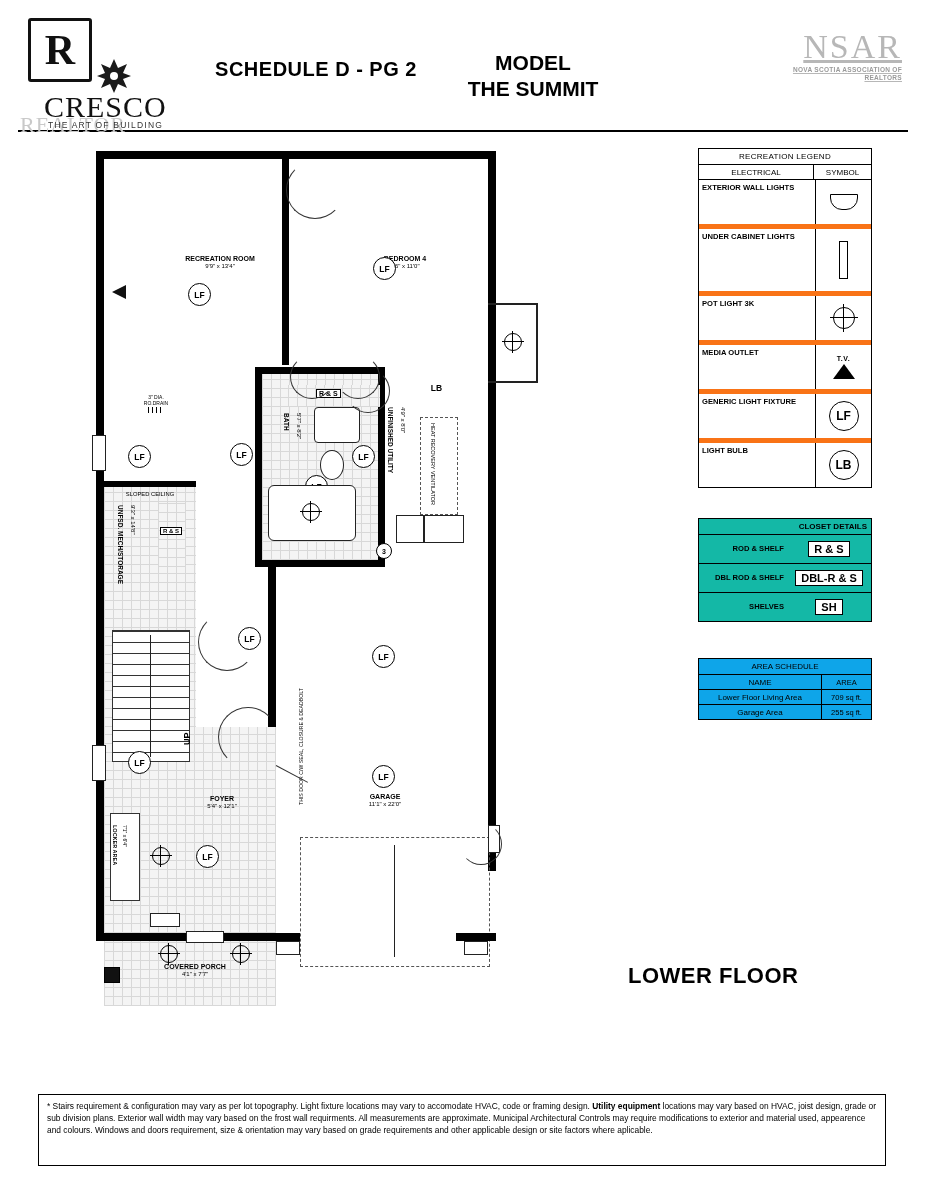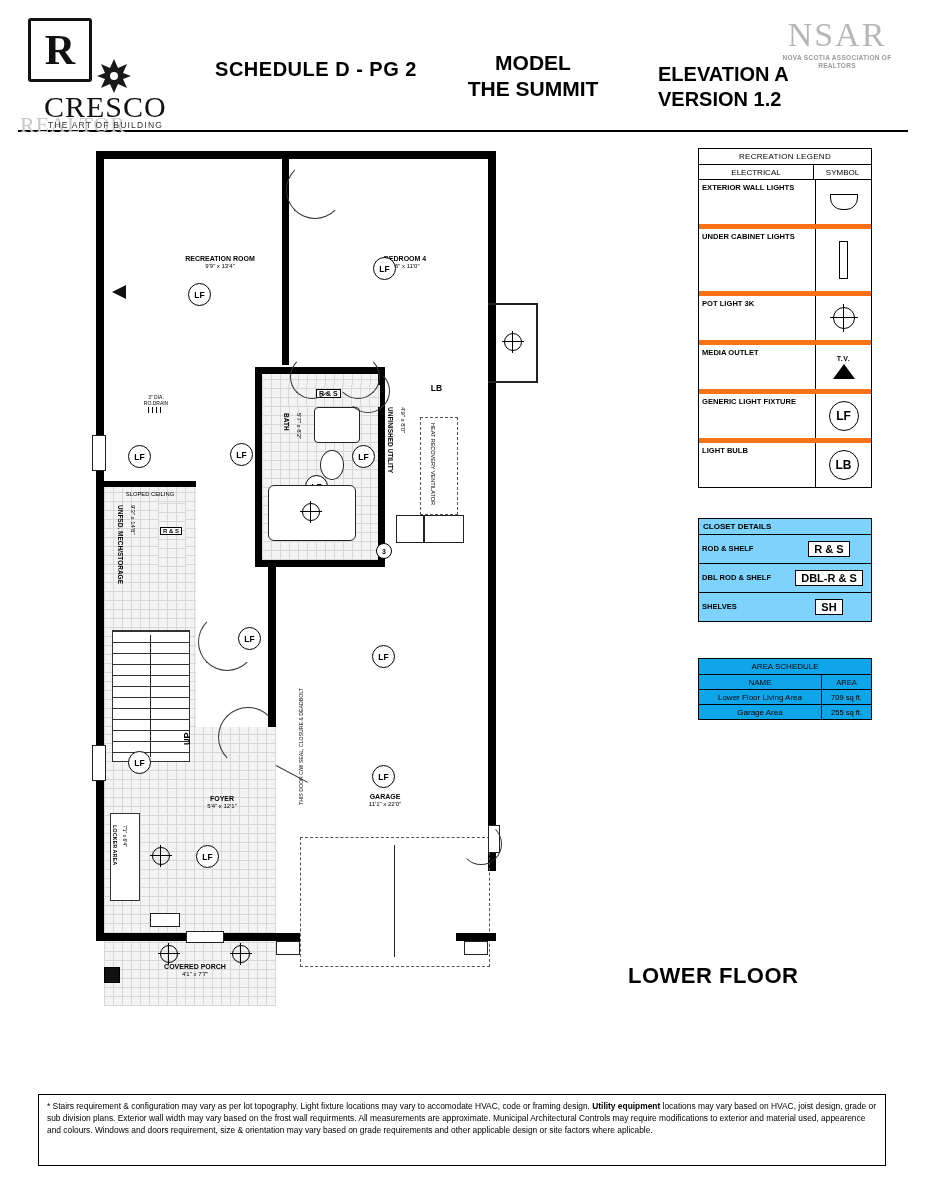--- a/index.html
+++ b/index.html
@@ -105,24 +105,25 @@
     left: 640px; top: 52px;
     width: 200px;
     line-height: 1.25;
   }
   .elevation-line {
     font-size: 20px;
     font-weight: bold;
   }
   .nsar-logo {
     position: absolute;
-    right: 6px; top: 8px;
+    right: 6px; top: 20px;
     width: 130px;
-    text-align: center;
+    text-align: right;
     color: #b7b7b7;
+    text-decoration: underline;
   }
   .nsar-mark {
     font-family: "Liberation Serif", serif;
     font-size: 34px;
     letter-spacing: 2px;
     line-height: 1;
     color: #b7b7b7;
   }
   .nsar-sub {
     font-size: 6.5px;
@@ -221,21 +222,22 @@
     border-radius: 50%;
     display: flex; align-items: center; justify-content: center;
     font-size: 12px; font-weight: bold;
   }
 
   .closet {
     position: absolute;
     left: 698px; top: 518px;
     width: 172px;
     border: 1.5px solid #000;
-    background: #7dd3fc;
+    background: #14b8a6;
+    text-align: right;
   }
   .closet-title {
     font-size: 8px;
     padding: 3px 4px;
     border-bottom: 1px solid #000;
     font-weight: bold;
   }
   .closet-row {
     display: flex;
     border-bottom: 1px solid #000;
@@ -401,24 +403,20 @@
       <div class="logo-tag">THE ART OF BUILDING</div>
     </div>
 
     <div class="schedule-title">SCHEDULE D - PG 2</div>
 
     <div class="model-block">
       <div class="model-label">MODEL</div>
       <div class="model-name">THE SUMMIT</div>
     </div>
 
-    <div class="elevation-block">
-      <div class="elevation-line">ELEVATION A</div>
-      <div class="elevation-line">VERSION 1.2</div>
-    </div>
 
     <div class="nsar-logo">
       <div class="nsar-mark">NSAR</div>
       <div class="nsar-sub">NOVA SCOTIA ASSOCIATION OF REALTORS</div>
     </div>
   </div>
 
   <div class="legend">
     <div class="legend-title">RECREATION LEGEND</div>
     <div class="legend-head">

